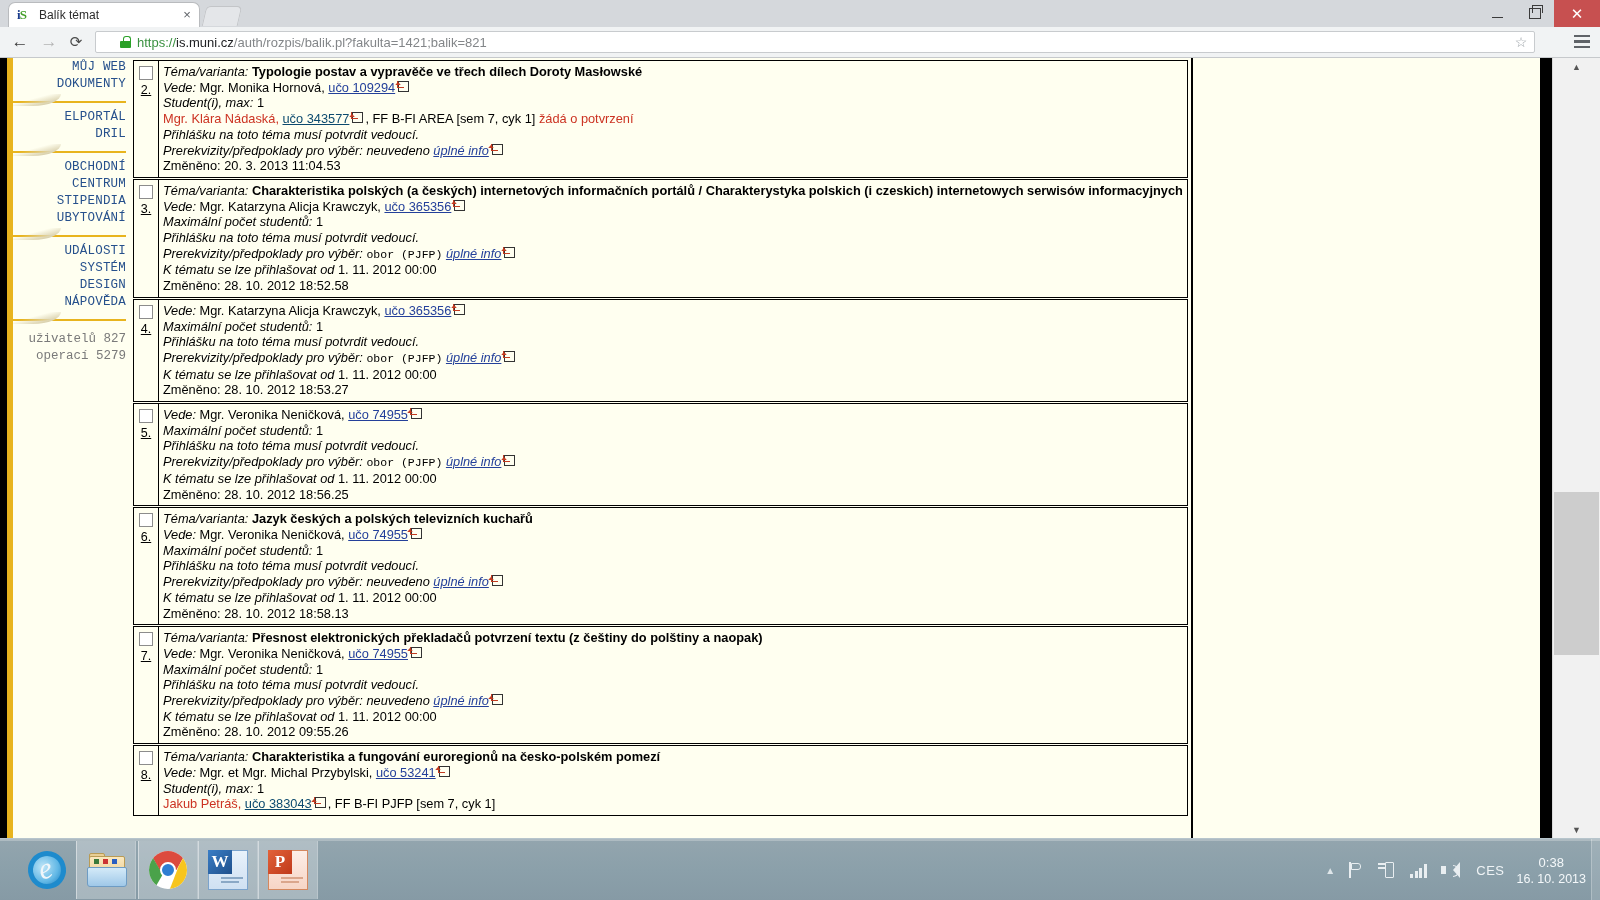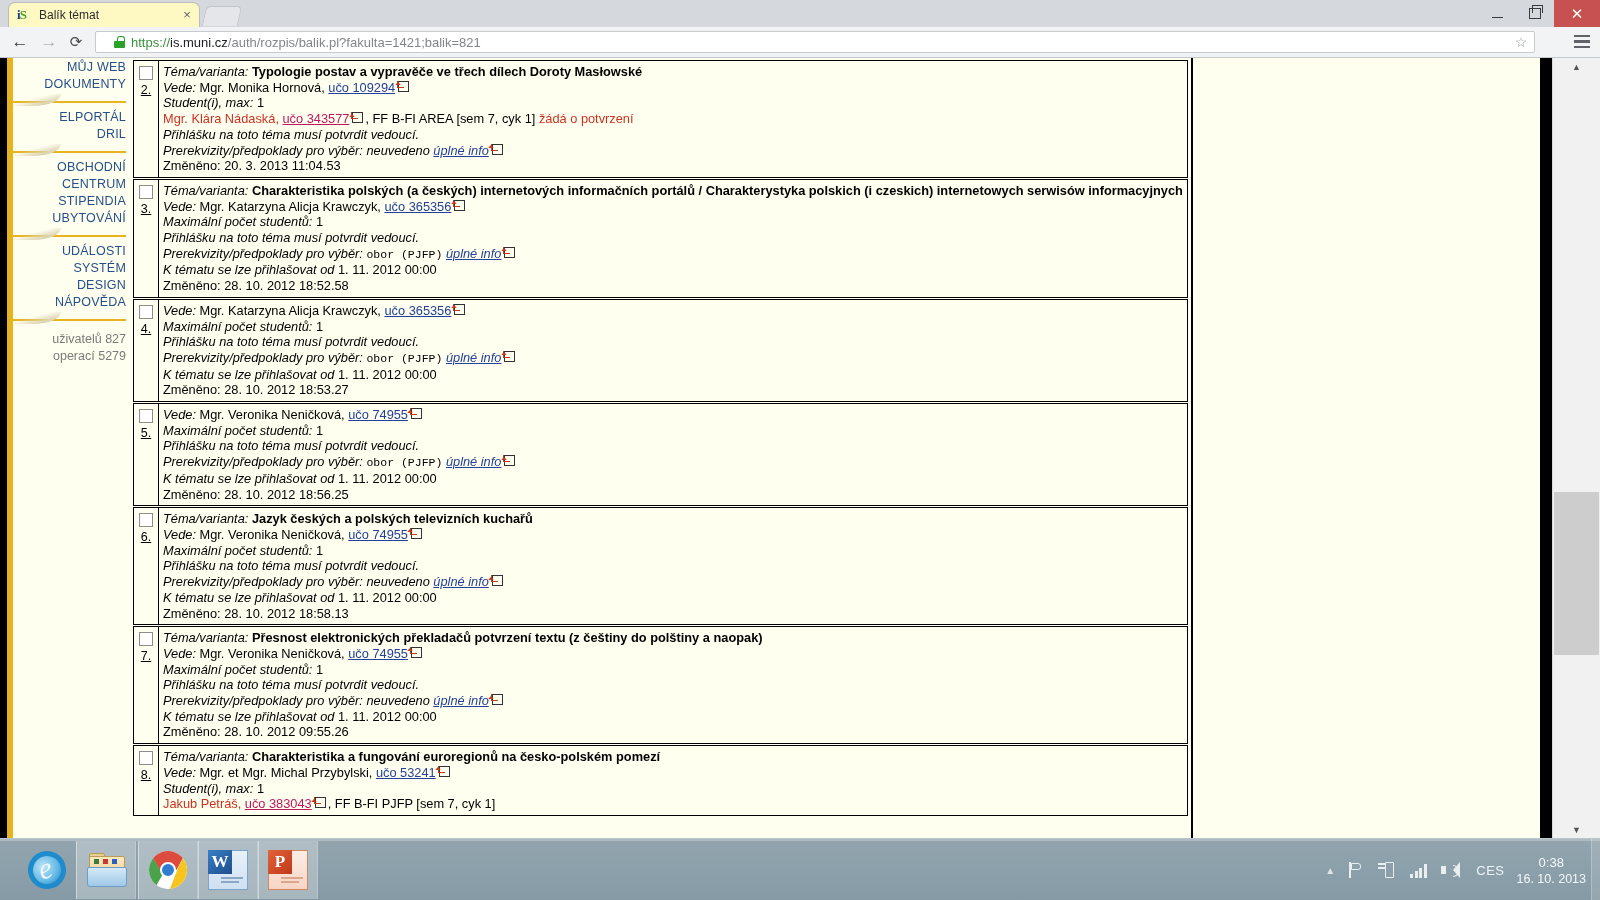--- a/index.html
+++ b/index.html
@@ -22,21 +22,21 @@
   .tabstrip {
     position: absolute; left: 0; top: 0;
     width: 1600px; height: 27px;
     background: #d5d8dc;
     border-bottom: 1px solid #c0c2c5;
   }
   .tab {
     position: absolute;
     left: 8px; top: 2px;
     width: 192px; height: 25px;
-    background: #fef9c3;
+    background: #ffffff;
     border: 1px solid #b9bbbe;
     border-bottom: none;
     border-radius: 7px 7px 0 0;
     box-sizing: border-box;
     display: flex;
     align-items: center;
     padding: 0 4px 0 8px;
   }
   .tab-favicon {
     width: 16px; height: 16px;
@@ -102,21 +102,21 @@
   .nav-reload{ left: 64px; font-size: 15px; color: #4a4a4a; }
 
   .omnibox {
     position: absolute; left: 95px; top: 4px;
     width: 1440px; height: 22px;
     background: #ffffff;
     border: 1px solid #c8cbce;
     border-radius: 2px;
     display: flex; align-items: center;
     box-sizing: border-box;
-    padding: 0 4px 0 18px;
+    padding: 0 4px 0 24px;
   }
   .lock-icon {
     width: 11px; height: 12px;
     flex: 0 0 11px;
     position: relative; margin-right: 6px;
   }
   .lock-icon .body { position:absolute; left:0; bottom:0; width:11px; height:7px; background:#2aa128; border-radius:1px;}
   .lock-icon .shackle { position:absolute; left:2.5px; top:0; width:6px; height:6px; border:1.6px solid #2aa128; border-bottom:none; border-radius:3px 3px 0 0;}
   .url { font-size: 13px; white-space: nowrap; flex: 1 1 auto; overflow: hidden; }
   .url .scheme { color: #3a9140; }
@@ -144,20 +144,21 @@
   .gold-stripe  { position:absolute; left:7px; top:0; width:6px; height:780px; background:#e8b41e; }
 
   .sidebar {
     position: absolute;
     left: 13px; top: 0;
     width: 115px; height: 780px;
     background: #fffff0;
     text-align: right;
     box-sizing: border-box;
     padding-right: 2px;
+    font-family: Liberation Mono, monospace;
   }
   .side-group { position: relative; padding-top: 1px; }
   .side-item {
     font-size: 12.5px;
     color: #26508c;
     line-height: 17px;
     letter-spacing: 0.2px;
     white-space: nowrap;
   }
   .side-sep {
@@ -233,21 +234,21 @@
   }
   .lbl { font-style: italic; }
   .bold-title { font-weight: bold; }
   .lnk {
     color: #24409a;
     text-decoration: underline;
   }
   .lnk.italic { font-style: italic; }
   .mono { font-family: "Liberation Mono", monospace; font-size: 11.5px; }
   .red { color: #cc3322; }
-  .red .lnk { color: #be185d; }
+  .red .lnk { color: #0c4a6e; }
   .popicon {
     display: inline-block;
     position: relative;
     width: 9px; height: 9px;
     border: 1px solid #333;
     margin: 0 2px 0 3px;
     vertical-align: 0px;
     background: #fffff0;
   }
   .popicon:after {

